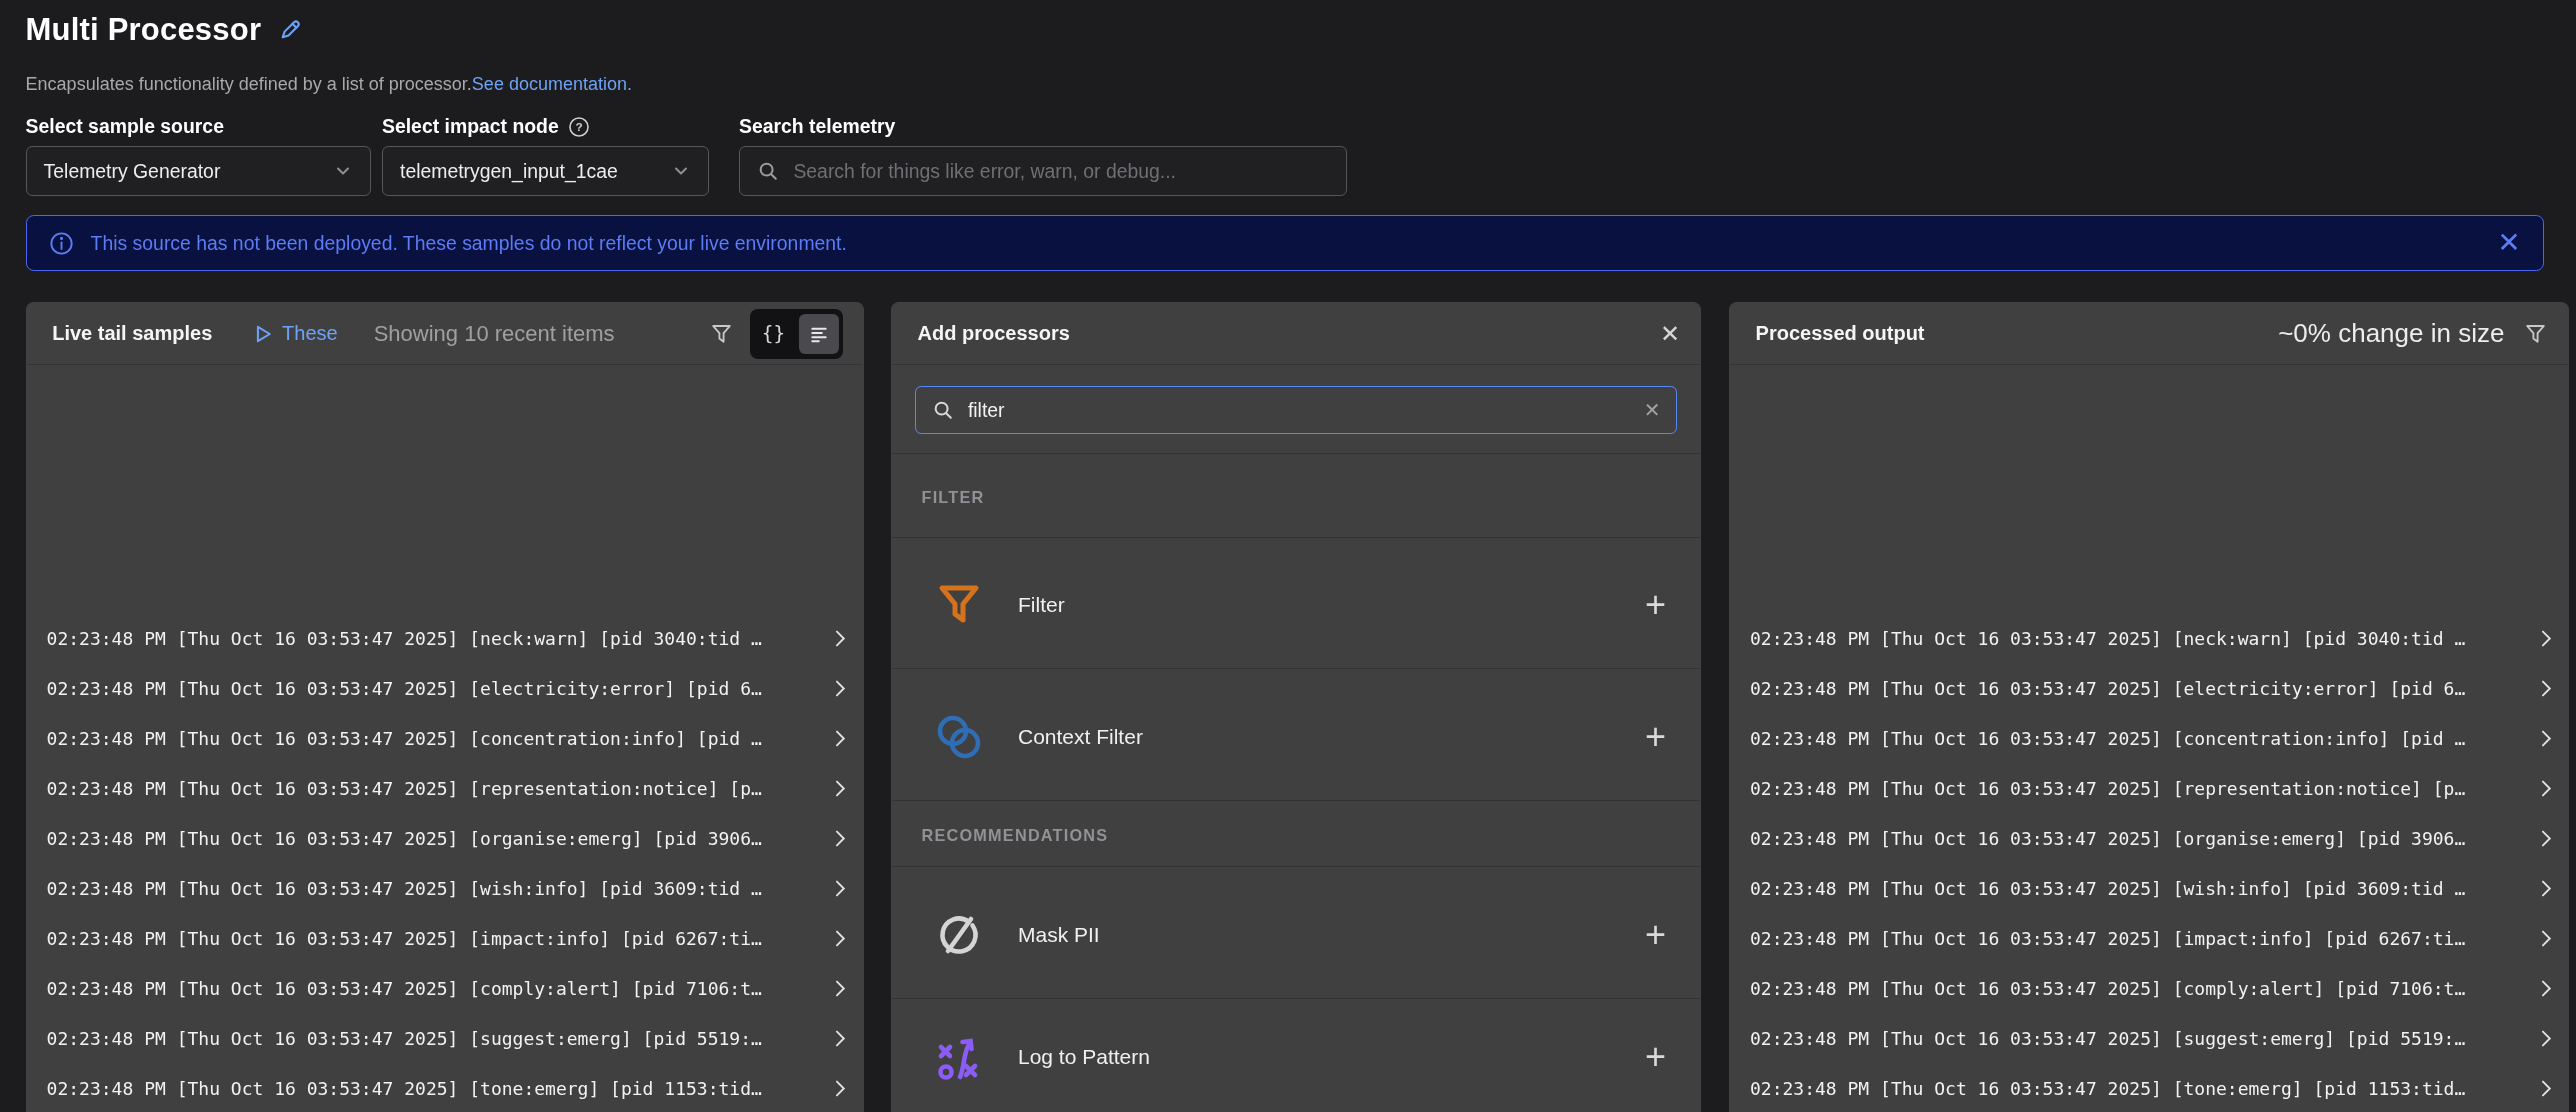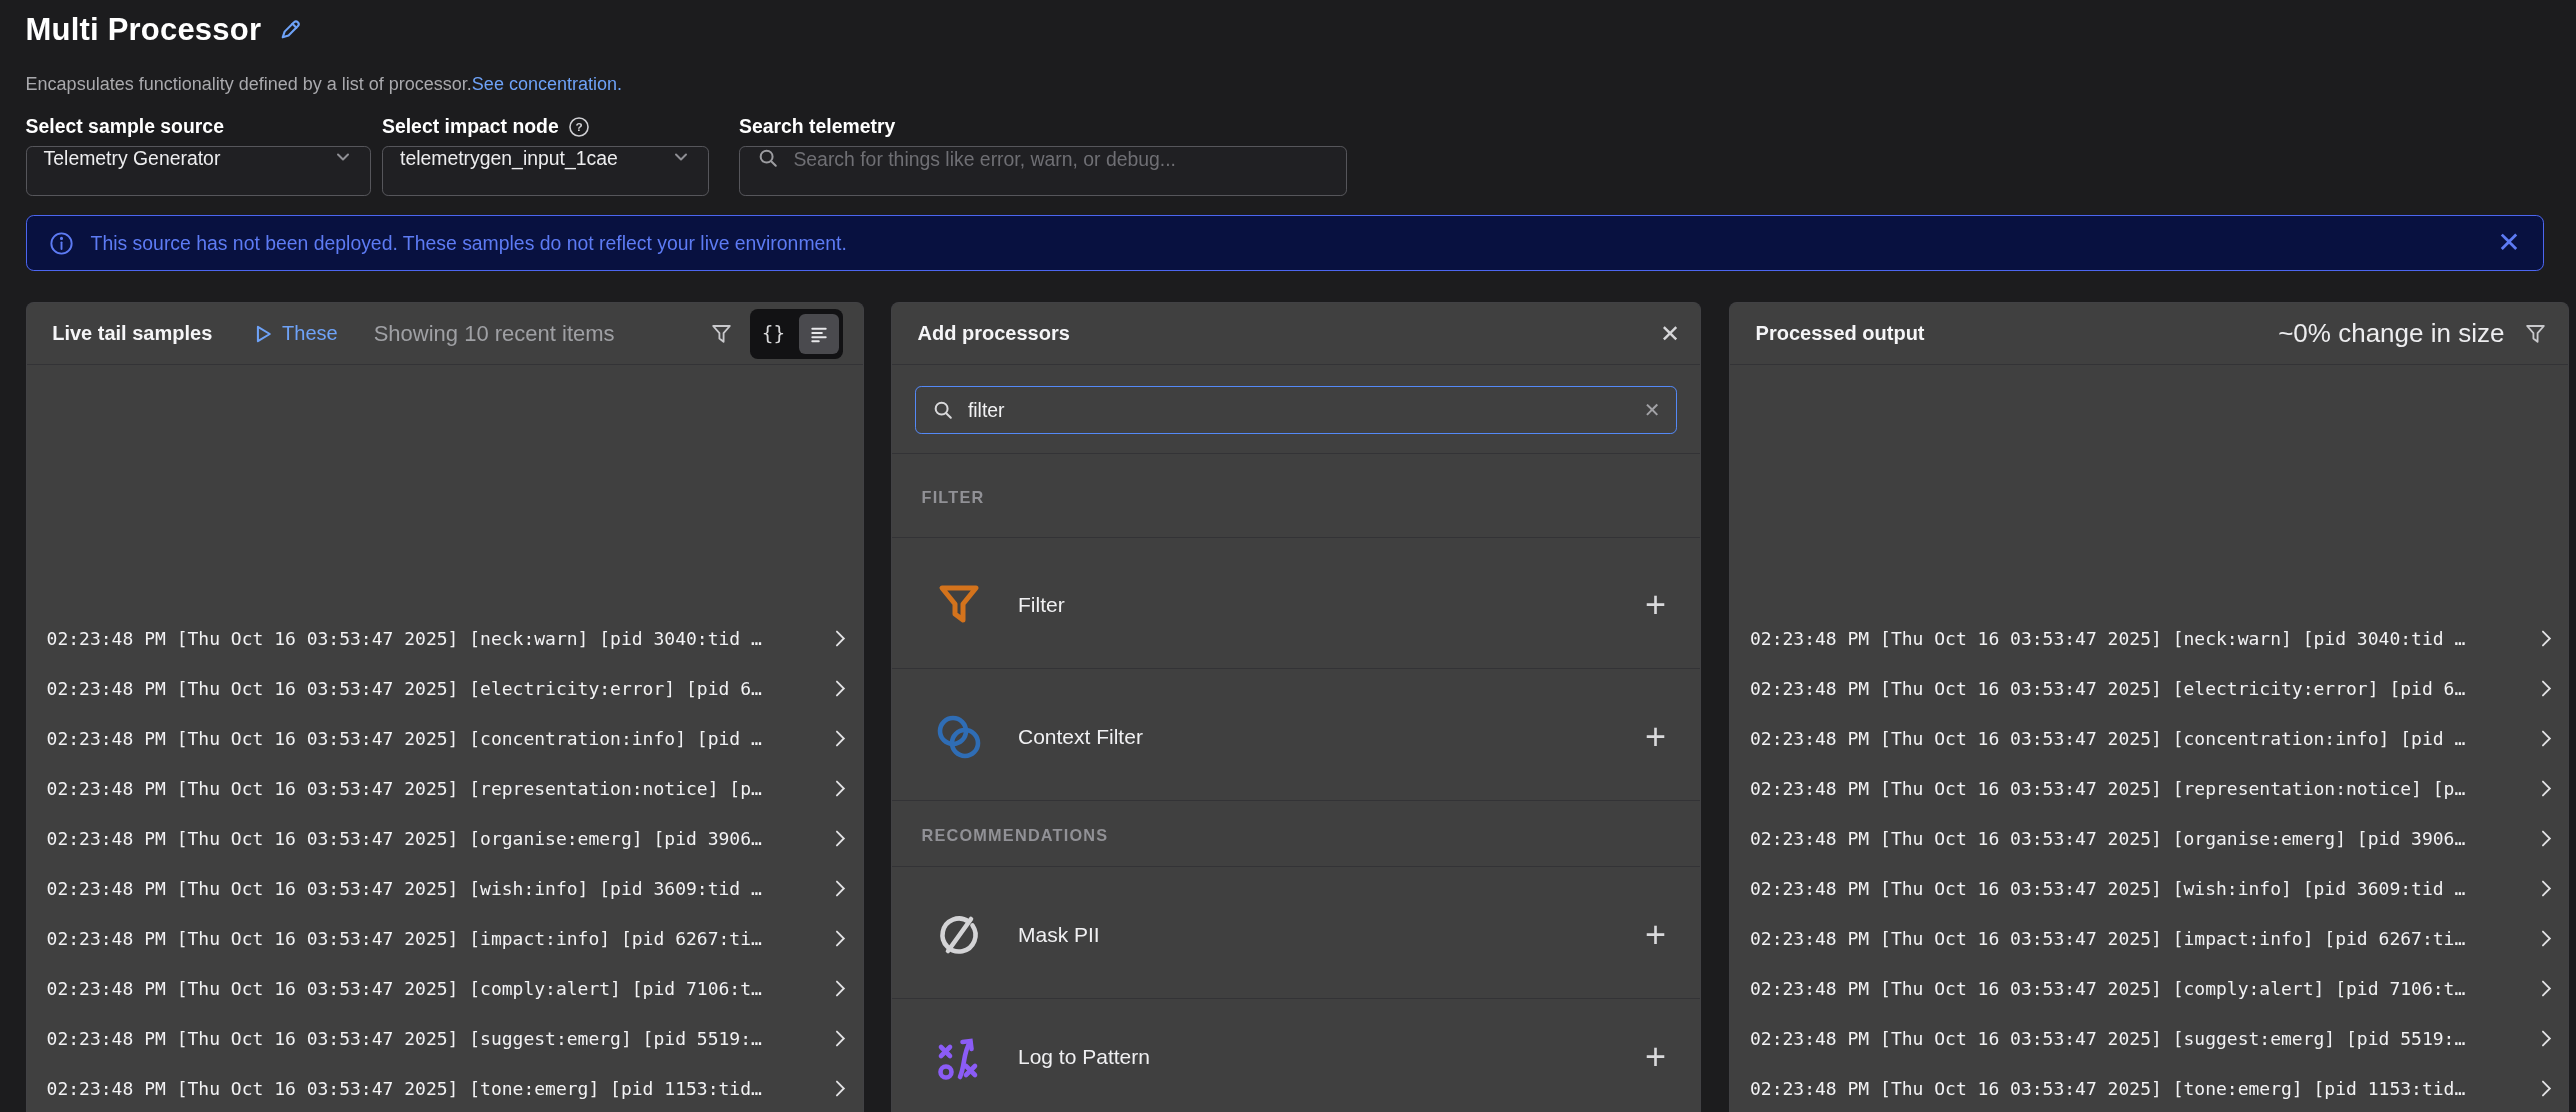--- a/index.html
+++ b/index.html
@@ -10,21 +10,21 @@
   
   .page-title-row{position:absolute;left:25.6px;top:12.4px;display:flex;align-items:center;gap:16px;}
   .page-title{font-size:31px;font-weight:700;color:#ffffff;letter-spacing:0.2px;}
   .subtitle-row{position:absolute;left:25.6px;top:74px;font-size:18px;color:#a9a9ad;}
   .subtitle-row a{color:#6ea2f7;text-decoration:none;}
 
   
   .ctl-label{position:absolute;top:115px;font-size:19.4px;font-weight:700;color:#ffffff;
              display:flex;align-items:center;gap:9.3px;}
   .ctl-box{position:absolute;top:146px;height:50px;box-sizing:border-box;background:#202023;
-           border:0.8px solid #56565b;border-radius:6.2px;display:flex;align-items:flex-start;
+           border:0.8px solid #56565b;border-radius:6.2px;display:flex;align-items:center;
            padding:0 17px;font-size:19.4px;color:#ededef;}
   .ctl-box .grow{flex:1;}
   .search-input{flex:1;background:transparent;border:none;outline:none;color:#ededef;
                 font-size:19.4px;font-family:"Liberation Sans",sans-serif;}
   .search-input::placeholder{color:#6f6f74;}
 
   
   .banner{position:absolute;left:25.6px;top:215px;width:2518px;height:56px;box-sizing:border-box;
           background:#081140;border:1.6px solid #4c66f0;border-radius:7.8px;
           display:flex;align-items:center;padding:0 22px;gap:17px;}
@@ -90,21 +90,21 @@
   <div class="page-title-row">
     <span class="page-title">Multi Processor</span>
     <span class="icon-btn">
       <svg width="26" height="26" viewBox="0 0 32 32" fill="none" stroke="#6ea2f7" stroke-width="2.6" stroke-linejoin="round" stroke-linecap="round">
         <path d="M7 25 l2.4 -7 L21 6.4 a3.4 3.4 0 0 1 4.8 4.8 L14.2 22.8 L7 25 Z"></path>
         <path d="M19 8.4 l4.8 4.8"></path>
       </svg>
     </span>
   </div>
   <div class="subtitle-row">
-    <span>Encapsulates functionality defined by a list of processor.</span><a href="#">See concentration.</a>
+    <span>Encapsulates functionality defined by a list of processor.</span><a href="#">See documentation.</a>
   </div>
 
   <div class="ctl-label" style="left:25.6px;">
     <span>Select sample source</span>
   </div>
   <div class="ctl-box" style="left:25.6px;width:345px;">
     <span class="grow">Telemetry Generator</span>
     <span>
       <svg width="20" height="20" viewBox="0 0 24 24" fill="none" stroke="#8f8f94" stroke-width="2.4" stroke-linecap="round" stroke-linejoin="round">
           <polyline points="6,9 12,15 18,9"></polyline>

